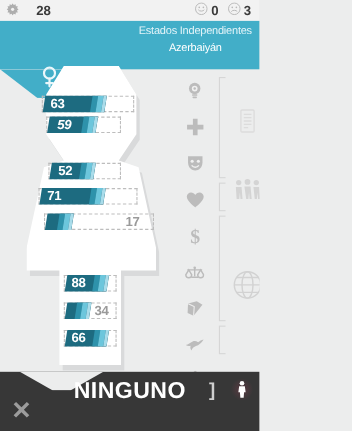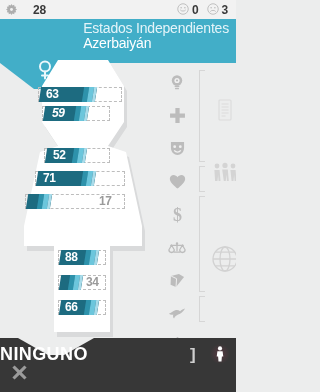--- a/index.html
+++ b/index.html
@@ -28,22 +28,22 @@
   .banner{
     position:absolute;left:0;top:19px;width:236px;height:44px;
     background:#42aec8;
   }
   .banner-name{
     position:absolute;left:8px;top:-1px;
     font-size:25px;font-weight:bold;color:#eaf7fb;
     letter-spacing:-.5px;font-style:italic;
   }
   .banner-right{
-    position:absolute;right:7px;top:2px;text-align:left;
-    color:#e4f4f9;font-size:14px;line-height:15px;letter-spacing:-.2px;
+    position:absolute;right:7px;top:2px;text-align:center;
+    color:#e4f4f9;font-size:10px;line-height:15px;letter-spacing:-.2px;
   }
   .banner-right .l2{color:#ffffff;}
   
   .name-tab{
     position:absolute;left:0;top:63px;width:96px;height:26px;
     background:#42aec8;
     clip-path:polygon(0 0,96px 0,62px 26px,34px 26px);
   }
   .gender-sym{
     position:absolute;left:38px;top:60px;
@@ -103,22 +103,22 @@
   
   .botbar{
     position:absolute;left:0;top:338px;width:236px;height:54px;background:#373737;
   }
   .bot-notch{
     position:absolute;left:18px;top:338px;width:76px;height:17px;
     background:#eceded;
     clip-path:polygon(0 0,76px 0,46px 17px,30px 17px);
   }
   .bot-label{
-    position:absolute;left:0;top:344px;width:236px;
-    color:#ffffff;font-size:18px;font-weight:bold;letter-spacing:.4px;
+    position:absolute;left:0;top:344px;width:236px;text-align:center;
+    color:#ffffff;font-size:21px;font-weight:bold;letter-spacing:.4px;
   }
   .bot-bracket{
     position:absolute;left:190px;top:345px;color:#cfcfcf;font-size:17px;font-weight:bold;
   }
   .bot-person{
     position:absolute;left:210px;top:344px;width:20px;height:20px;
     display:flex;align-items:center;justify-content:center;
     border-radius:50%;background:radial-gradient(circle,#5a3a42 0%,#373737 72%);
   }
   .bot-close{
@@ -329,21 +329,21 @@
     <div class="stat-row" style="left:11px;top:111px;">
       <div class="track" style="left:0;top:0;width:90px;"></div>
       <div class="bar" style="width:58px;transform:skewX(-9deg);margin-left:2px;">
         <div class="stripe1"></div>
           <div class="stripe2"></div>
           <div class="stripe3"></div>
       </div>
       <span class="bar-val" style="left:8px;top:0;">71</span>
     </div>
 
-    <div class="stat-row" style="left:1px;top:134px;">
+    <div class="stat-row" style="left:16px;top:134px;">
       <div class="track" style="left:0;top:0;width:100px;"></div>
       <div class="bar" style="width:24px;transform:skewX(-9deg);margin-left:2px;">
         <div class="stripe1"></div>
           <div class="stripe2"></div>
           <div class="stripe3"></div>
       </div>
       <span class="bar-val-out" style="left:74px;top:0;">17</span>
     </div>
 
 

